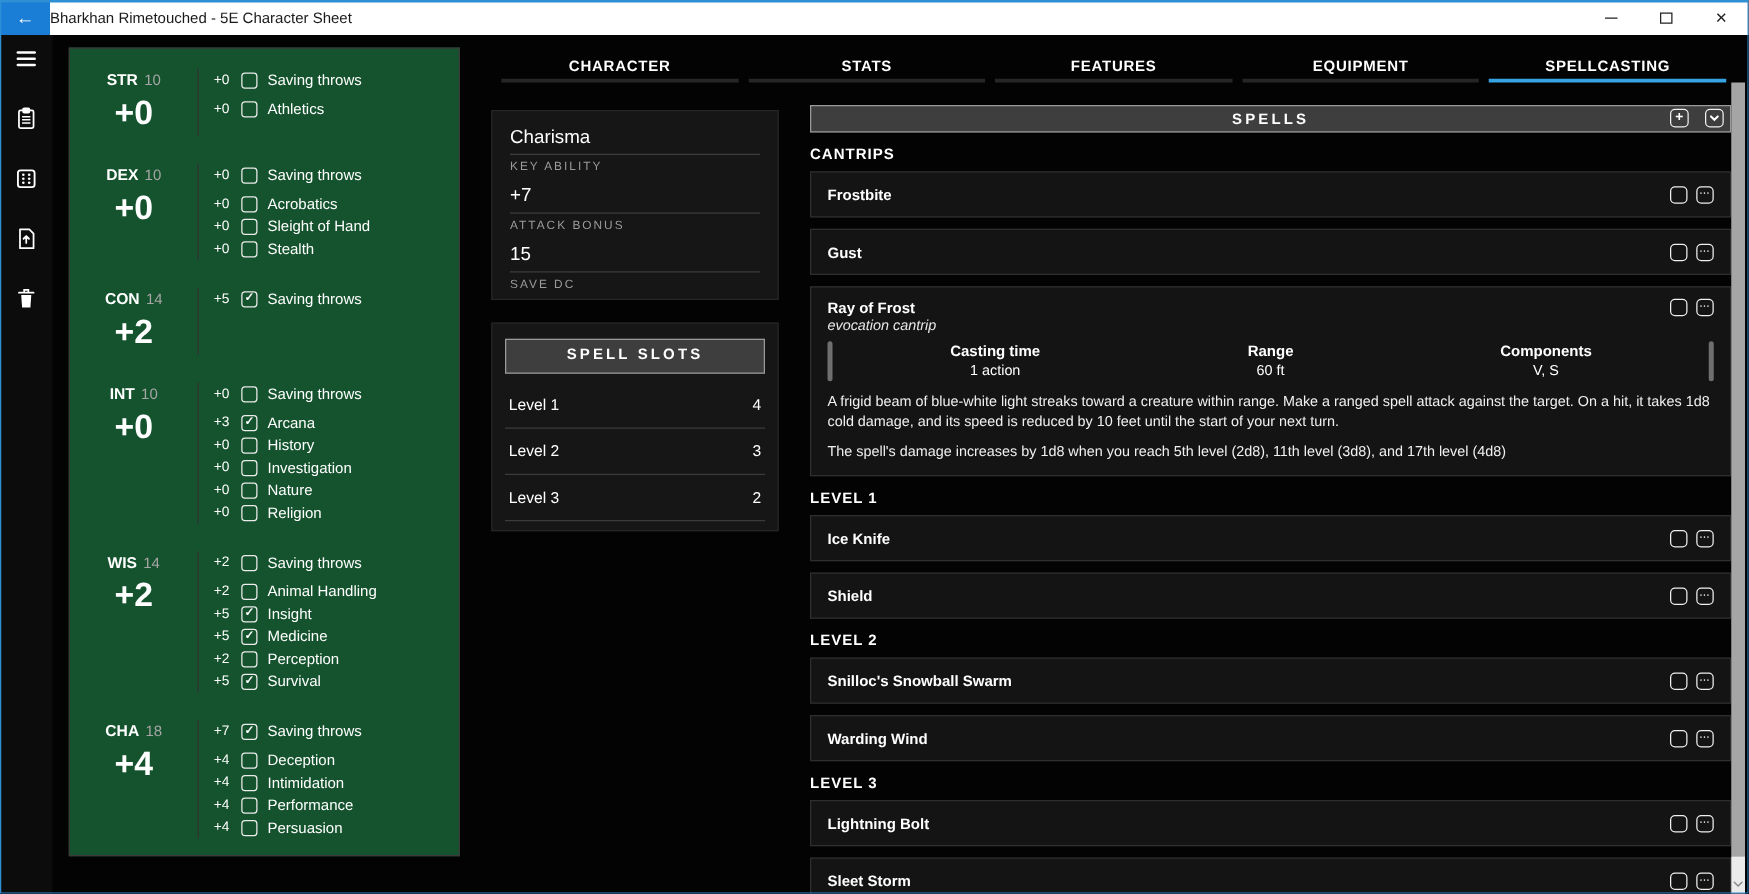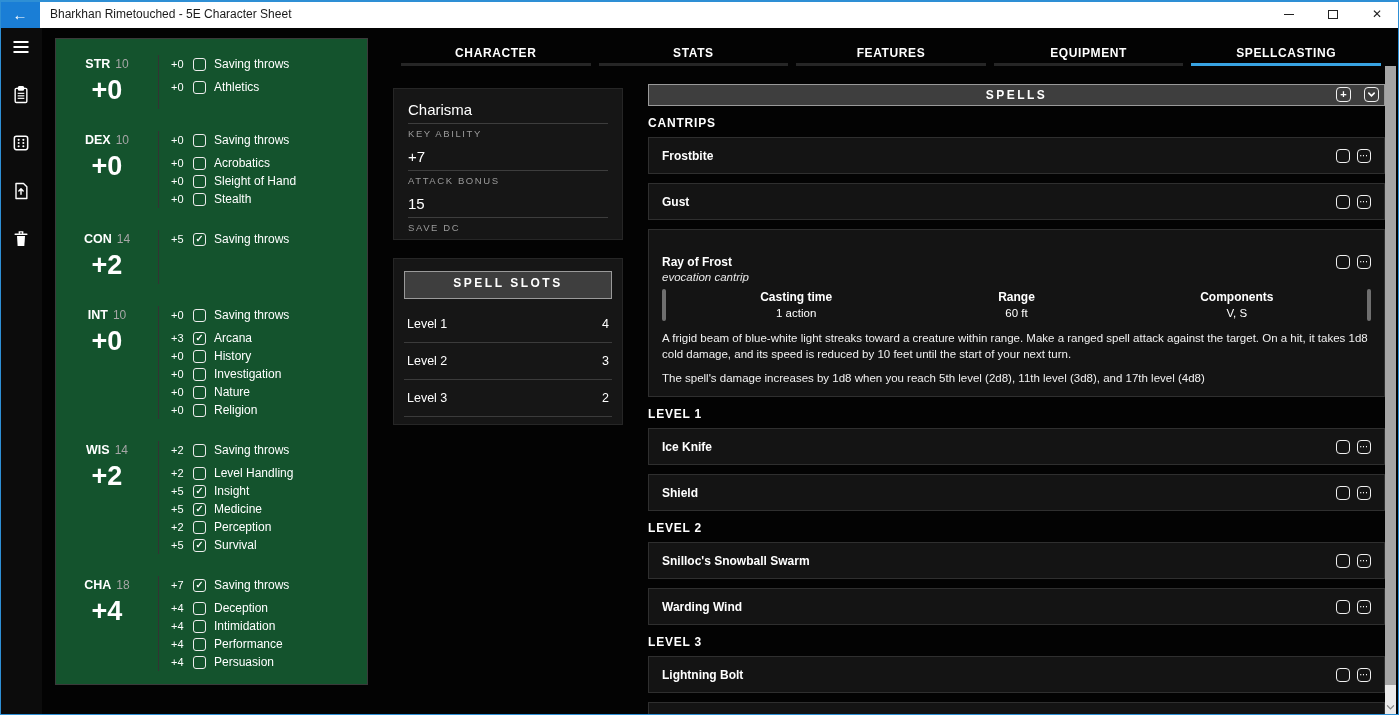--- a/index.html
+++ b/index.html
@@ -3,21 +3,21 @@
 <meta charset="utf-8">
 <style>
   * { margin:0; padding:0; box-sizing:border-box; }
   html,body { width:1399px; height:715px; background:#000; font-family:"Liberation Sans", sans-serif; }
   #screen { position:relative; width:1399px; height:715px; background:#030303; overflow:hidden; }
   .window-frame { position:absolute; inset:0; border:1px solid #2e8fd5; border-top-width:2px; pointer-events:none; z-index:60; }
 
   
   .titlebar { position:absolute; top:0; left:0; width:100%; height:28px; background:#fff; display:flex; align-items:stretch; z-index:50; }
   .back-btn { width:40px; background:#1a7ed6; color:#fff; display:flex; align-items:center; justify-content:center; font-size:15px; cursor:pointer; }
-  .win-title { flex:1; display:flex; align-items:center; padding-left:10px; font-size:12px; color:#1a1a1a; }
+  .win-title { flex:1; display:flex; align-items:center; font-size:12px; color:#1a1a1a; }
   .win-controls { display:flex; }
   .win-btn { width:44px; display:flex; align-items:center; justify-content:center; color:#222; font-size:12px; cursor:pointer; }
   .min-glyph { display:block; width:10px; height:1px; background:#222; }
   .max-glyph { display:block; width:10px; height:9px; border:1px solid #222; }
 
   
   .sidebar { position:absolute; top:28px; left:0; width:42px; bottom:0; background:#0c0c0c; z-index:10; }
   .side-item { width:42px; height:34px; display:flex; align-items:center; justify-content:center; margin-bottom:14px; cursor:pointer; }
   .side-item:first-child { margin-top:2px; }
   .side-item svg { display:block; }
@@ -64,21 +64,21 @@
   .header-icons { position:absolute; right:6px; top:3px; display:flex; gap:13px; }
   .sq-icon { width:15px; height:15px; border:1.6px solid #f0f0f0; border-radius:4px; color:#fff; display:flex; align-items:center; justify-content:center; cursor:pointer; background:transparent; }
   .sq-icon.plus { font-size:11px; font-weight:700; line-height:11px; }
   .section-heading { margin:10px 0 7px 0; font-size:12px; font-weight:700; color:#fff; letter-spacing:0.8px; }
   .spell-row { background:#141414; border:1px solid #2f2f2f; height:37px; display:flex; align-items:center; padding:0 13px; margin-bottom:9px; cursor:pointer; }
   .spell-name { font-size:12px; font-weight:700; color:#fff; flex:1; }
   .row-icons { display:flex; gap:7px; }
   .row-sq { width:14px; height:14px; border:1.7px solid #f0f0f0; border-radius:4px; color:#fff; display:flex; align-items:center; justify-content:center; cursor:pointer; }
   .row-sq.more { font-size:7px; letter-spacing:0.5px; font-weight:700; line-height:6px; }
   .spell-expanded { background:#141414; border:1px solid #2f2f2f; padding:9px 13px 10px 13px; margin-bottom:9px; }
-  .exp-head { display:flex; align-items:flex-start;margin-top:16px; }
+  .exp-head { display:flex; align-items:flex-start; }
   .exp-subtitle { font-size:11.5px; font-style:italic; color:#e8e8e8; margin-top:2px; }
   .exp-stats { display:flex; align-items:stretch; margin-top:6px;gap:20px; }
   .edge-bar { width:4px; background:#6f6f6f; border-radius:2px; flex:0 0 auto; }
   .exp-col { flex:1; text-align:center; }
   .exp-col .c-lbl { font-size:12px; font-weight:700; color:#fff; line-height:16px; }
   .exp-col .c-val { font-size:11.5px; color:#fff; line-height:16px; }
   .exp-desc { font-size:11.5px; color:#f0f0f0; line-height:1.4; margin-top:9px; }
   .exp-desc.second { margin-top:8px; }
 
   
@@ -276,21 +276,21 @@
     <div class="ability-right">
       <div class="skill-row save-row">
         <span class="skill-bonus">+2</span>
         <span class="checkbox"></span>
         <span class="skill-label">Saving throws</span>
       </div>
       <div class="skills-list">
   <div class="skill-row">
     <span class="skill-bonus">+2</span>
     <span class="checkbox"></span>
-    <span class="skill-label">Level Handling</span>
+    <span class="skill-label">Animal Handling</span>
   </div>
 
   <div class="skill-row">
     <span class="skill-bonus">+5</span>
     <span class="checkbox">✓</span>
     <span class="skill-label">Insight</span>
   </div>
 
   <div class="skill-row">
     <span class="skill-bonus">+5</span>

